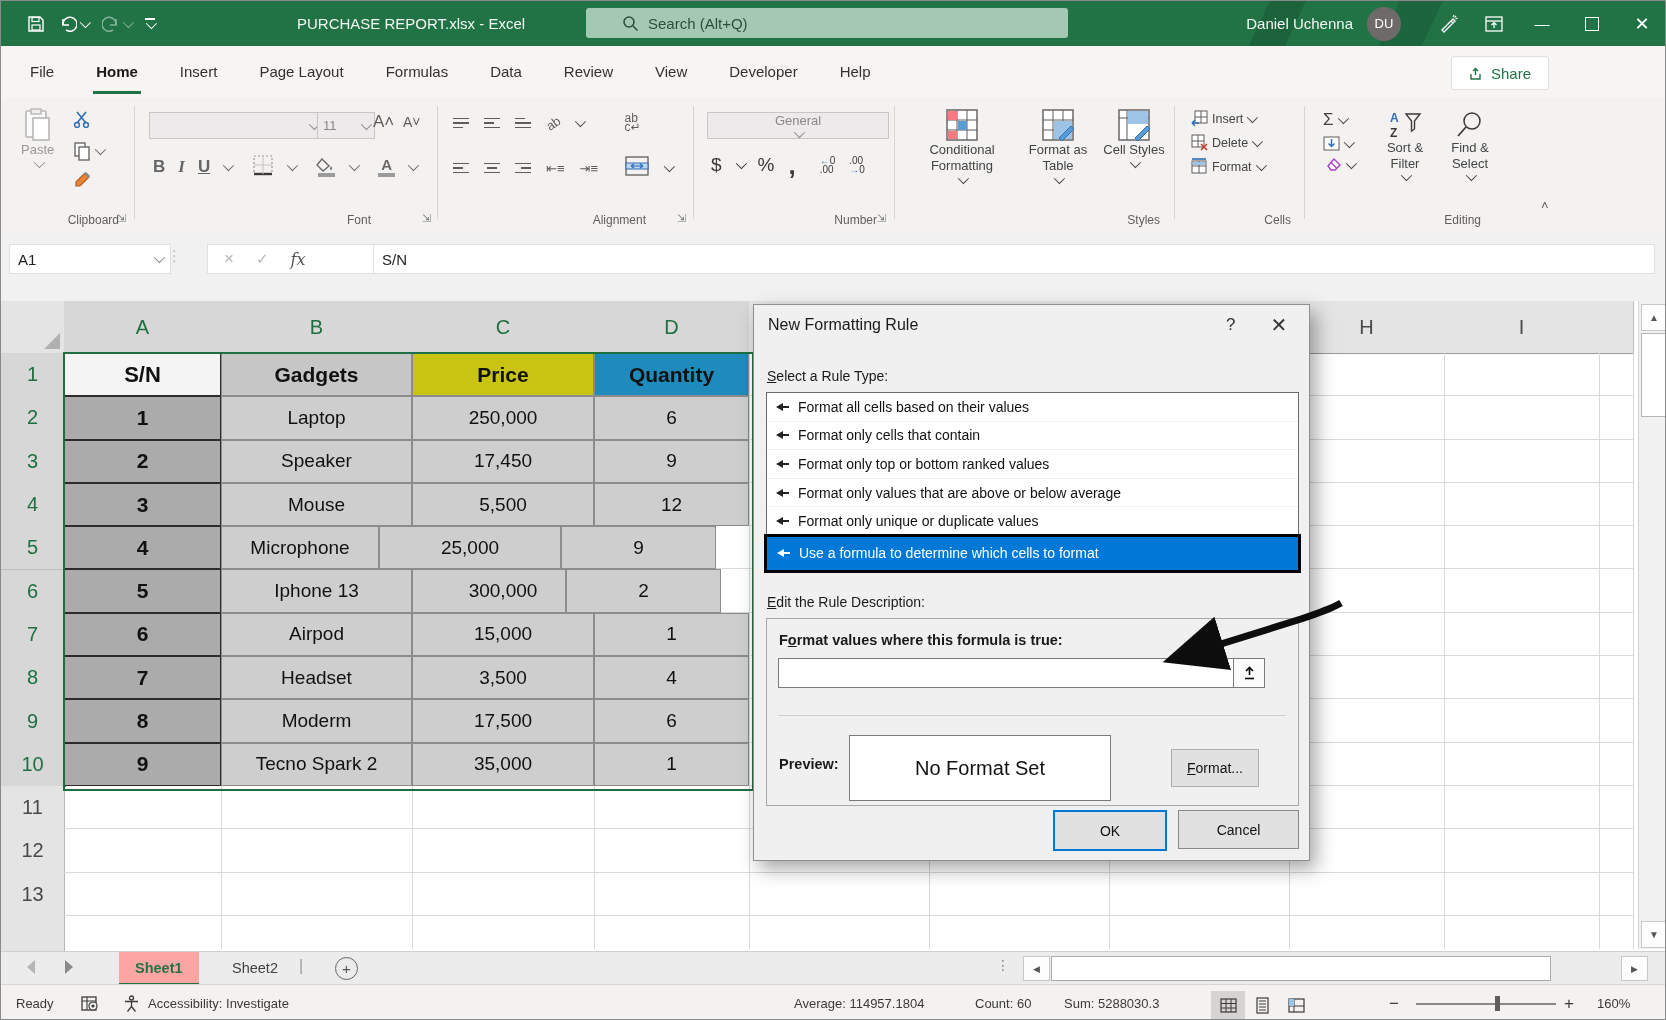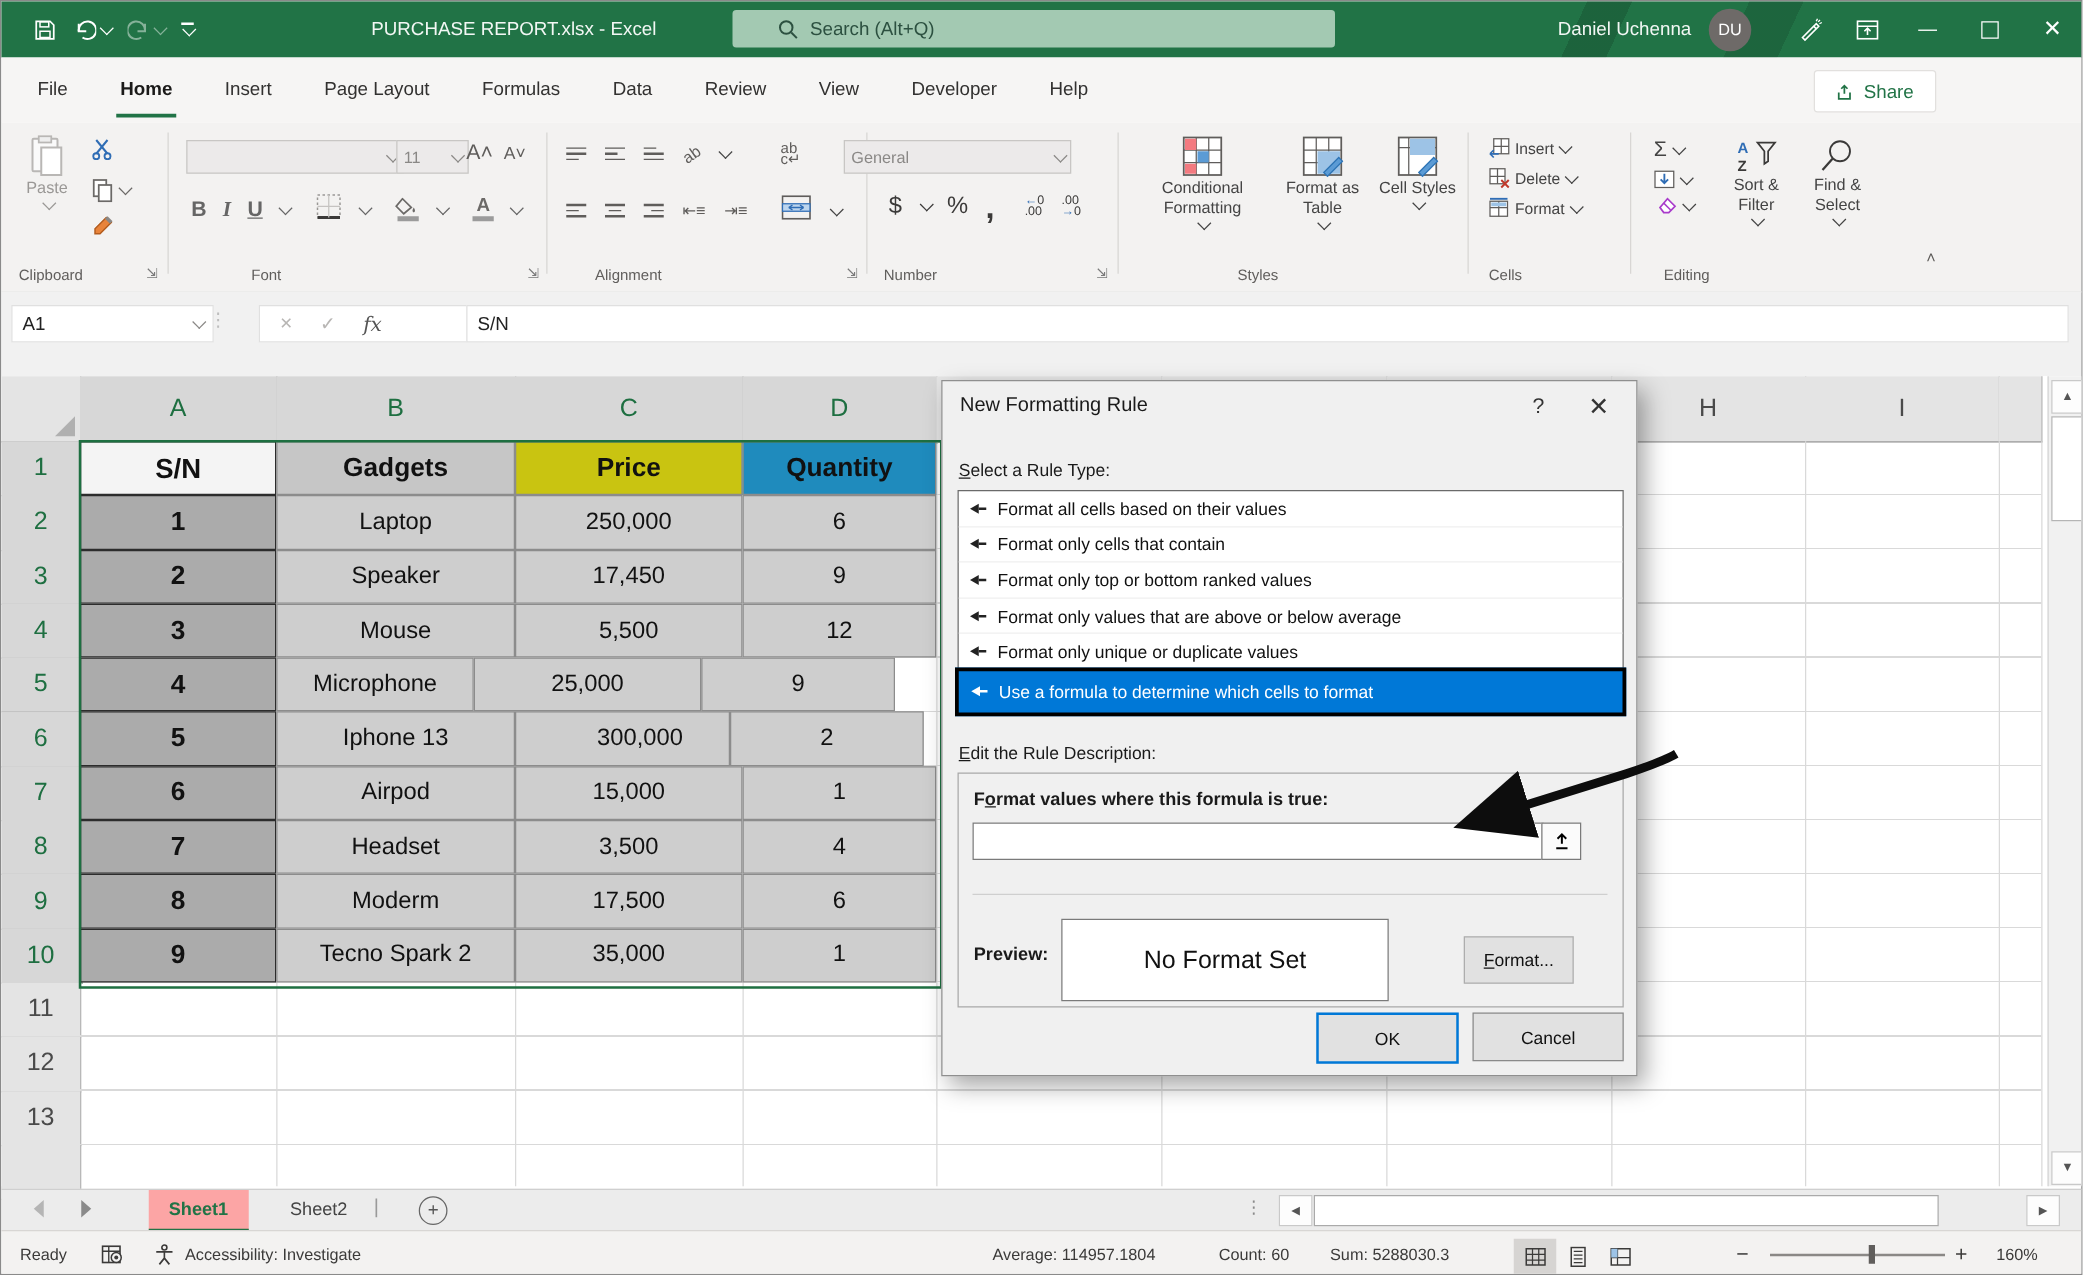--- a/index.html
+++ b/index.html
@@ -27,21 +27,21 @@
   .tabrow{position:absolute;left:0;top:45px;width:1666px;height:52px;background:#f6f5f4;}
   #tabs{display:flex;height:52px;align-items:center;padding-left:8px;}
   .rtab{padding:0 21px;font-size:15px;color:#323130;height:52px;line-height:52px;position:relative;}
   .rtab.active{color:#117d43;color:#1b1a19;font-weight:700;}
   .rtab.active::after{content:"";position:absolute;left:18px;right:18px;bottom:4px;height:3px;background:#217346;}
   .sharebtn{position:absolute;right:118px;top:10px;width:96px;height:32px;background:#fff;border:1px solid #e2e0de;border-radius:3px;color:#217346;font-size:15px;display:flex;align-items:center;justify-content:center;gap:7px;}
 
   
   .ribbon{position:absolute;left:0;top:97px;width:1666px;height:135px;background:#f3f2f1;border-bottom:1px solid #d8d6d4;color:#444;}
   .rdiv{position:absolute;top:8px;bottom:14px;width:1px;background:#d8d6d4;}
-  .rgroup-label{position:absolute;bottom:6px;font-size:12px;color:#605e5c;text-align:left;}
+  .rgroup-label{position:absolute;bottom:6px;font-size:12px;color:#605e5c;text-align:right;}
   .launcher{position:absolute;bottom:8px;font-size:11px;color:#7a7a7a;}
   .bigbtn{position:absolute;display:flex;flex-direction:column;align-items:center;font-size:13px;color:#444;line-height:16px;text-align:center;}
   .gray-t{color:#9a9896;}
   .mini{font-size:12.5px;color:#444;display:flex;align-items:center;gap:4px;}
   .combo{background:#eceaea;border:1px solid #c8c6c4;height:25px;display:flex;align-items:center;justify-content:space-between;padding:0 5px;color:#8a8886;font-size:13px;}
   .fmt-glyph{font-size:17px;font-weight:700;}
   .colorbar{display:block;width:17px;height:4px;background:#9b9b9b;margin-top:1px;}
   .lines3{display:inline-flex;flex-direction:column;gap:3px;}
   .lines3 i{display:block;height:1.6px;background:#5f5d5b;}
 
@@ -320,21 +320,21 @@
             <rect x="1" y="1" width="22" height="18" fill="none" stroke="#5f5d5b" stroke-width="1.3"></rect>
             <rect x="1" y="7" width="22" height="6" fill="#bcd5ee" stroke="#2f6db5" stroke-width="1"></rect>
             <path d="M6 10 h12 M6 10 l3-2 M6 10 l3 2 M18 10 l-3-2 M18 10 l-3 2" stroke="#2f6db5" stroke-width="1.2" fill="none"></path>
           </svg></span>
       <span class="caret"></span>
     </div>
     <span class="launcher" style="left:676px;">⇲</span>
     <div class="rgroup-label" style="left:475px;width:170px;">Alignment</div>
     <div class="rdiv" style="left:692px;"></div>
 
-    <div class="combo" style="position:absolute;left:674px;top:14px;width:170px;">
+    <div class="combo" style="position:absolute;left:706px;top:14px;width:170px;flex-direction:column;">
         <span>General</span>
         <span class="caret"></span>
       </div>
     <div class="abs" style="left:710px;top:56px;display:flex;align-items:center;gap:14px;color:#3b3a39;">
       <span style="font-size:19px;">$</span>
       <span class="caret"></span>
       <span style="font-size:19px;">%</span>
       <span style="font-size:26px;font-weight:700;line-height:10px;">,</span>
       <span style="font-size:10px;color:#3b3a39;line-height:9px;margin-left:10px;"><span style="color:#2f6db5;">←</span>0<br>.00</span>
       <span style="font-size:10px;color:#3b3a39;line-height:9px;">.00<br><span style="color:#2f6db5;">→</span>0</span>
@@ -525,21 +525,21 @@
         </div>
         <div class="trow">
           <div class="tcell sn" style="width: 157px;">4</div>
           <div class="tcell" style="width: 158px;">Microphone</div>
           <div class="tcell" style="width: 182px;">25,000</div>
           <div class="tcell" style="width: 155px;">9</div>
         </div>
         <div class="trow">
           <div class="tcell sn" style="width: 157px;">5</div>
           <div class="tcell" style="width: 191px;">Iphone 13</div>
-          <div class="tcell" style="width: 172px; padding-left: 28px;">300,000</div>
+          <div class="tcell" style="width: 154px; padding-left: 28px;">300,000</div>
           <div class="tcell" style="width: 155px;">2</div>
         </div>
         <div class="trow">
           <div class="tcell sn" style="width: 157px;">6</div>
           <div class="tcell" style="width: 191px;">Airpod</div>
           <div class="tcell" style="width: 182px;">15,000</div>
           <div class="tcell" style="width: 155px;">1</div>
         </div>
         <div class="trow">
           <div class="tcell sn" style="width: 157px;">7</div>

